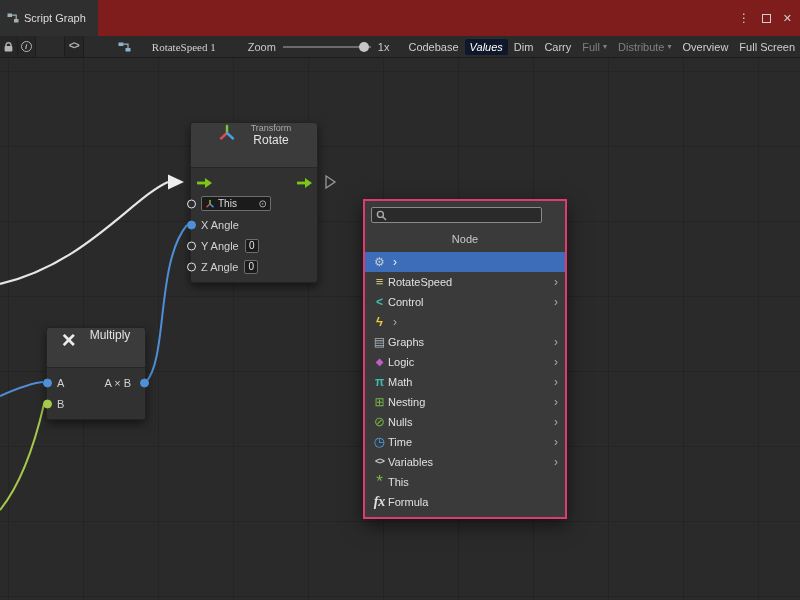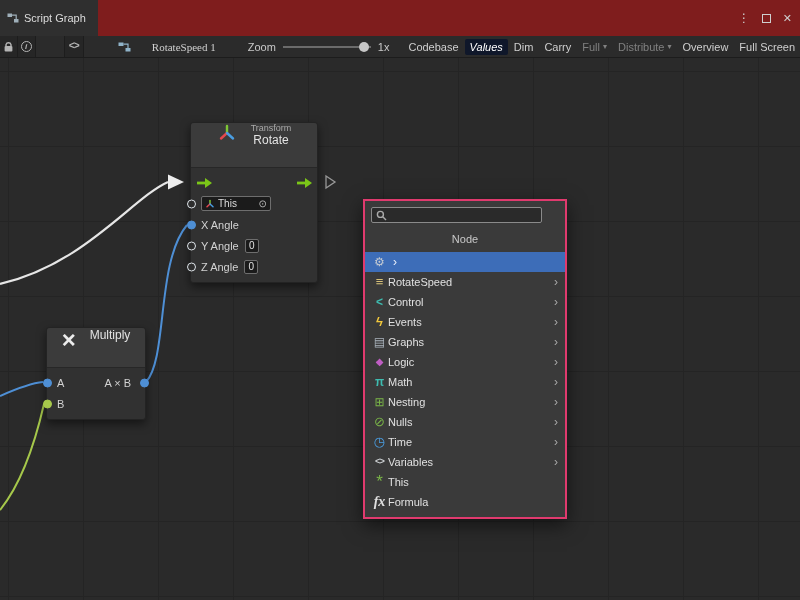--- a/index.html
+++ b/index.html
@@ -260,21 +260,20 @@
           <span class="flabel">RotateSpeed</span>
           <span class="fchev">›</span>
         </div>
         <div class="fitem">
           <span class="ic ic2">&lt;</span>
           <span class="flabel">Control</span>
           <span class="fchev">›</span>
         </div>
         <div class="fitem">
           <span class="ic ic3">ϟ</span>
-          <span class="flabel">Events</span>
           <span class="fchev">›</span>
         </div>
         <div class="fitem">
           <span class="ic ic4">▤</span>
           <span class="flabel">Graphs</span>
           <span class="fchev">›</span>
         </div>
         <div class="fitem">
           <span class="ic ic5">◆</span>
           <span class="flabel">Logic</span>

